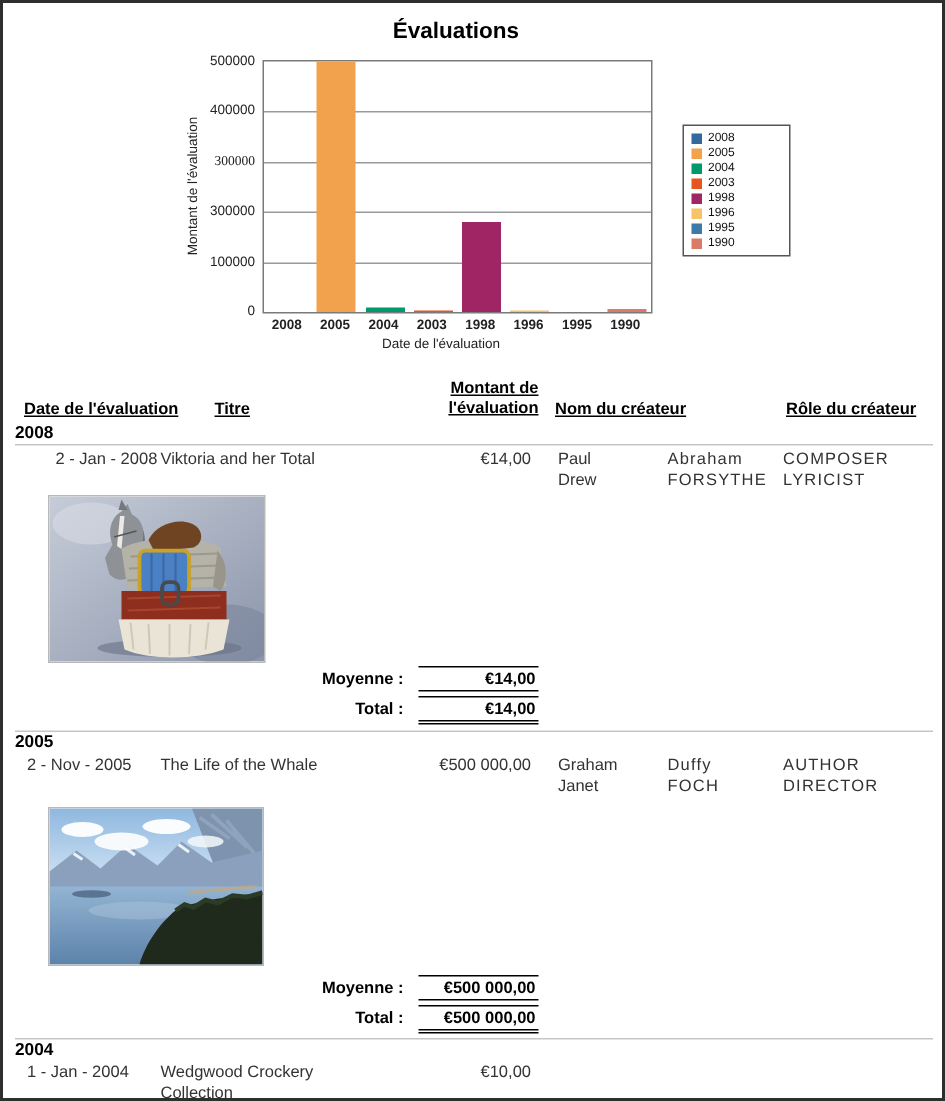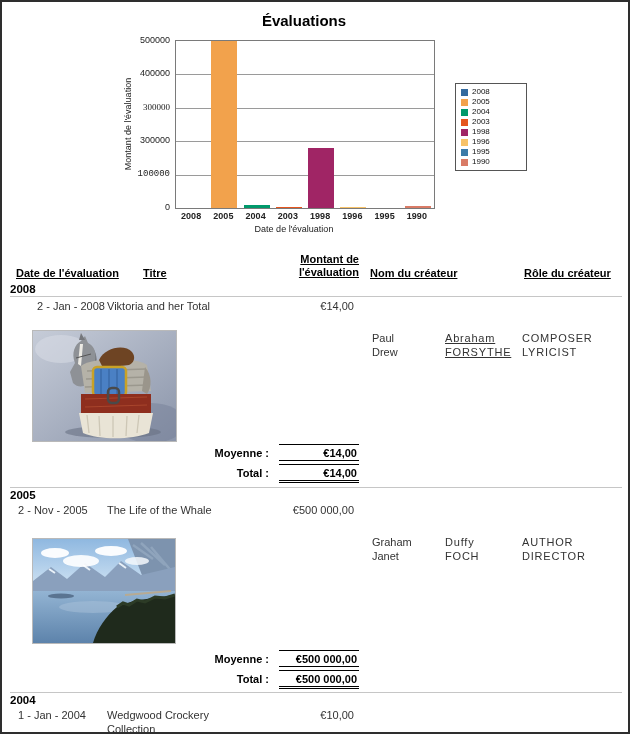--- a/index.html
+++ b/index.html
@@ -20,21 +20,21 @@
   .y-axis-title{transform:translate(-50%,-50%) rotate(-90deg);white-space:nowrap;}
   .legend{border:1px solid #555;background:#fff;padding:4px 5px;display:flex;flex-direction:column;gap:2px;}
   .legend-row{display:flex;align-items:center;gap:4px;height:8px;}
   .swatch{width:7px;height:7px;flex:0 0 auto;}
   .legend-label{font-size:8px;line-height:8px;color:#111;}
   
   .hdr{font-weight:bold;font-size:11px;text-decoration:underline;white-space:nowrap;color:#000;}
   .hdr-wrap{font-weight:bold;font-size:11px;line-height:13px;text-decoration:underline;text-align:right;color:#000;}
   .year{font-weight:bold;font-size:11.5px;color:#000;}
   .cell{font-size:11px;line-height:14px;color:#333;}
-  .pre{white-space:pre-line;margin-top:32px;}
+  .pre{white-space:pre-line;}
   .caps{letter-spacing:0.8px;}
   .amount{text-align:right;}
   .divider{height:1px;background:#c6c6c6;}
   .sumlabel{font-weight:bold;font-size:11px;text-align:right;white-space:nowrap;color:#000;}
   .sumval{font-weight:bold;font-size:11px;text-align:right;color:#000;
           border-top:1px solid #000;padding:2px 2px 1px;}
   .sumval.moy{border-bottom:1px solid #000;}
   .sumval.total{border-bottom:3px double #000;}
   .photo{border:1px solid #b9b9b9;display:block;}
 </style>
@@ -43,21 +43,21 @@
 
 <div class="page">
 
   <div class="abs" style="left:0;top:0;width:626px;height:238px;">
     <div class="abs chart-title" style="left:173px;top:10px;width:258px;">Évaluations</div>
 
     <div class="abs axis-title y-axis-title" style="left:126px;top:122px;">Montant de l'évaluation</div>
 
     <div class="abs" style="left:128px;top:38px;width:42px;height:167px;">
         <div class="ytick" style="top: 167px;">0</div>
-        <div class="ytick" style="top: 133.6px; font-family: Liberation Mono, monospace;">100000</div>
+        <div class="ytick" style="top: 133.6px;">100000</div>
         <div class="ytick" style="top: 100.2px;">300000</div>
         <div class="ytick" style="top: 66.8px; font-family: Liberation Serif, serif;">300000</div>
         <div class="ytick" style="top: 33.4px;">400000</div>
         <div class="ytick" style="top: 0px;">500000</div>
       </div>
 
     <div class="abs plot" style="left:173px;top:38px;width:258px;height:167px;">
         <div class="grid" style="top: 133.6px;"></div>
         <div class="grid" style="top: 100.2px;"></div>
         <div class="grid" style="top: 66.8px;"></div>
@@ -126,21 +126,21 @@
   <div class="abs hdr" style="left:522px;top:265px;">Rôle du créateur</div>
 
   <div class="abs year" style="left:8px;top:281px;">2008</div>
   <div class="abs divider" style="left:8px;top:294px;width:612px;"></div>
 
   <div class="abs cell" style="left:16px;top:297px;margin-left:19px;">2 - Jan - 2008</div>
   <div class="abs cell" style="left:105px;top:297px;width:165px;">Viktoria and her Total</div>
   <div class="abs cell amount" style="left:240px;top:297px;width:112px;">€14,00</div>
   <div class="abs cell pre" style="left:370px;top:297px;">Paul
 Drew</div>
-  <div class="abs cell pre caps" style="left:443px;top:297px;text-decoration:underline;">Abraham
+  <div class="abs cell pre caps" style="left:443px;top:297px;">Abraham
 FORSYTHE</div>
   <div class="abs cell pre caps" style="left:520px;top:297px;">COMPOSER
 LYRICIST</div>
 
   <svg class="abs photo" style="left:30px;top:328px;" width="143" height="110" viewBox="0 0 143 110" xmlns="http://www.w3.org/2000/svg">
     <defs>
       <linearGradient id="hbg" x1="0" y1="0" x2="1" y2="1">
         <stop offset="0" stop-color="#c6ccd8"></stop>
           <stop offset="1" stop-color="#8b95aa"></stop>
       </linearGradient>

